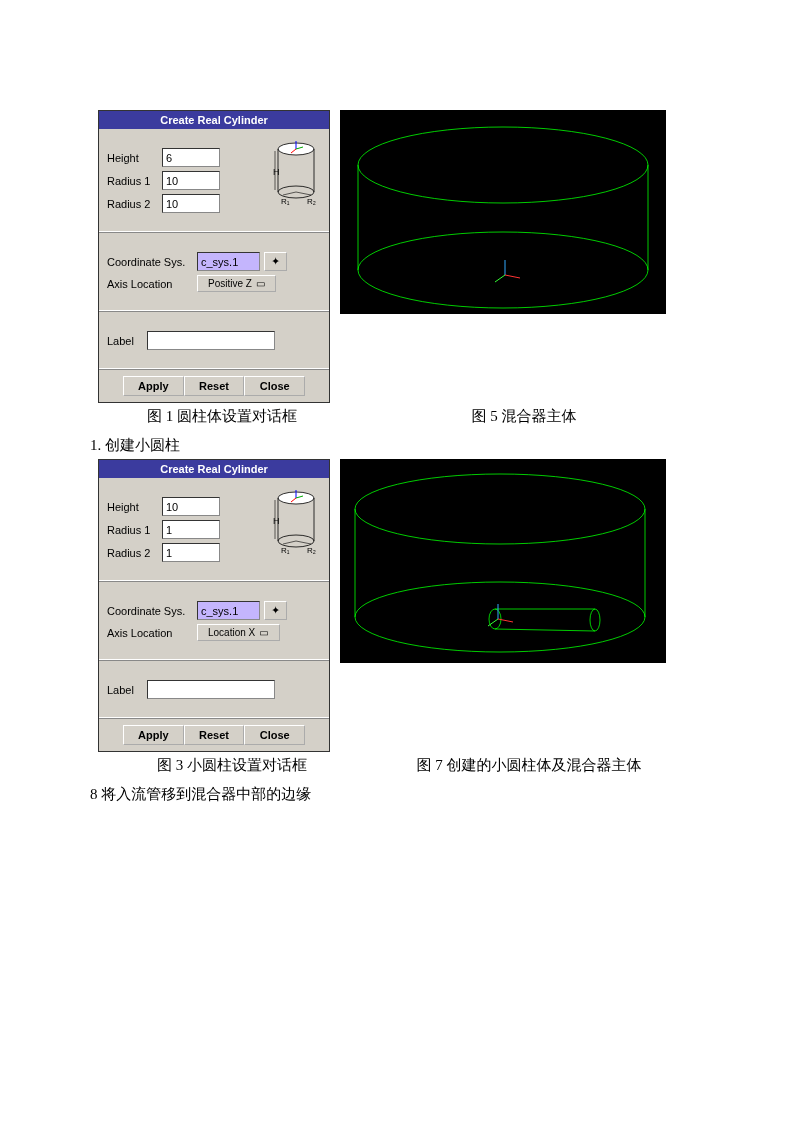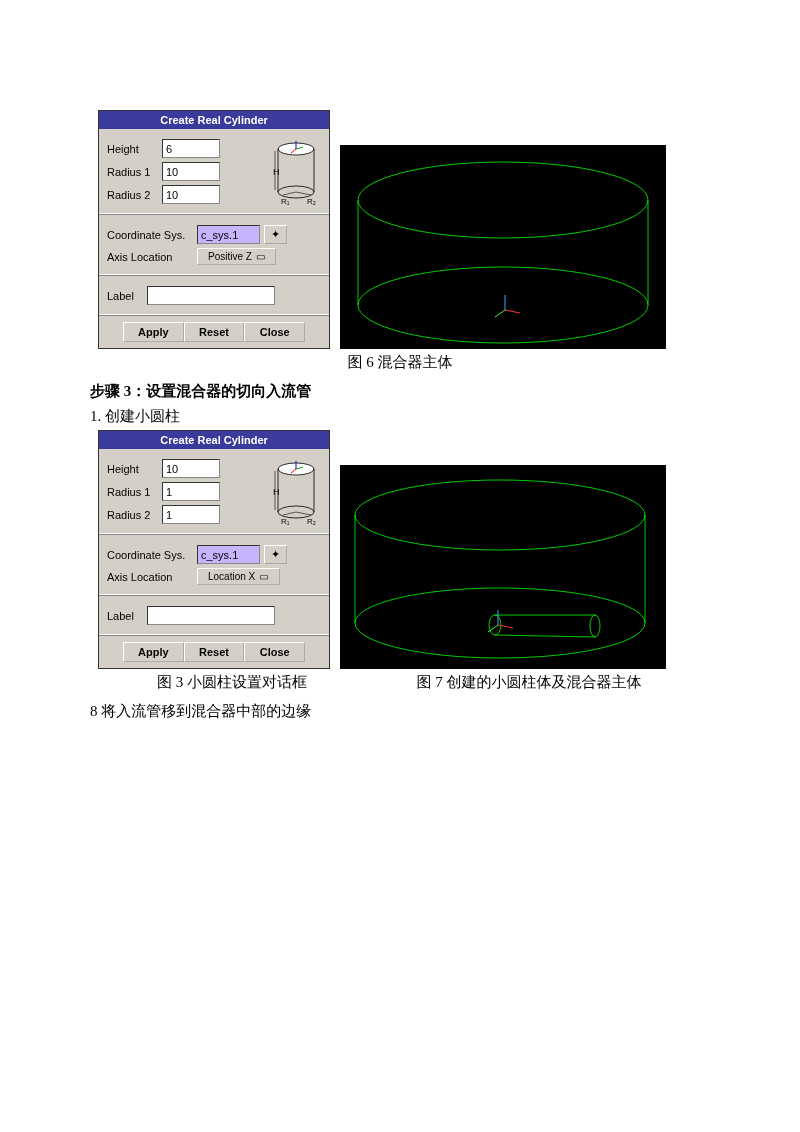--- a/index.html
+++ b/index.html
@@ -1,20 +1,20 @@
 <!DOCTYPE html>
 <html><head>
 <meta charset="utf-8">
 <style>
 body{margin:0;padding:0;font-family:"SimSun","Songti SC",serif;background:#fff}
 .page{width:800px;margin:0 auto;padding:110px 98px 50px 98px;box-sizing:border-box}
-.row{display:flex;gap:10px;align-items:flex-end}
+.row{display:flex;gap:10px;align-items:flex-start}
 .dialog{border:1px solid #333;width:232px;box-sizing:border-box;background:#d4d0c8;font-family:"MS Sans Serif",Arial,sans-serif;font-size:11px}
 .titlebar{background:#3b3b9e;color:#fff;font-weight:bold;text-align:center;padding:3px 0;font-size:11px}
-.section{padding:6px 8px;border-bottom:1px solid #888;box-shadow:inset 0 -1px 0 #fff}
+.section{padding:15px 8px;border-bottom:1px solid #888;box-shadow:inset 0 -1px 0 #fff}
 .section:last-child{border-bottom:none;box-shadow:none}
 .field-row{display:flex;align-items:center;margin:4px 0;color:#000}
 .field-label{width:55px;font-size:11px}
 .field-input{width:50px;background:#fff;border:1px inset #888;padding:1px 3px;font-size:11px;font-family:inherit;height:15px;box-sizing:content-box}
 .wide-input{width:120px;background:#fff;border:1px inset #888;padding:1px 3px;font-size:11px;height:15px;box-sizing:content-box}
 .coord-input{width:55px;background:#c4b5fd;border:1px inset #888;padding:1px 3px;font-size:11px;height:15px;box-sizing:content-box}
 .axis-btn{background:#d4d0c8;border:1px outset #fff;padding:2px 10px;font-size:10px;display:inline-flex;align-items:center;gap:4px}
 .up-btn{background:#d4d0c8;border:1px outset #fff;padding:2px 6px;font-size:11px;margin-left:4px}
 .btn{background:#d4d0c8;border:1px outset #fff;padding:3px 0;font-size:11px;font-weight:bold;cursor:pointer;text-align:center;flex:1}
 .btn-row{display:flex;padding:6px 24px}
@@ -98,24 +98,24 @@
 <line x1="308" y1="55" x2="308" y2="160" stroke="#0f0" stroke-width="0.8"></line>
 <ellipse cx="163" cy="160" rx="145" ry="38" fill="none" stroke="#0f0" stroke-width="0.8"></ellipse>
 <line x1="165" y1="165" x2="165" y2="150" stroke="#3af" stroke-width="1"></line>
 <line x1="165" y1="165" x2="180" y2="168" stroke="#f33" stroke-width="1"></line>
 <line x1="165" y1="165" x2="155" y2="172" stroke="#3f3" stroke-width="1"></line>
 </svg>
 </div>
 </div>
 
 <div class="caption-row">
-<div class="caption-right">图 6 混合器主体</div>
+<div class="caption-left">图 1 圆柱体设置对话框</div>
+<div class="caption-right">图 5 混合器主体</div>
 </div>
 
-<div class="step-heading">步骤 3：设置混合器的切向入流管</div>
 <div class="substep">1.  创建小圆柱</div>
 
 <div class="row">
 <div class="dialog">
 <div class="titlebar">Create Real Cylinder</div>
 <div class="section dims-section">
 <div class="field-row">
 <span class="field-label">Height</span>
 <input class="field-input" value="10" style="">
 </div>

